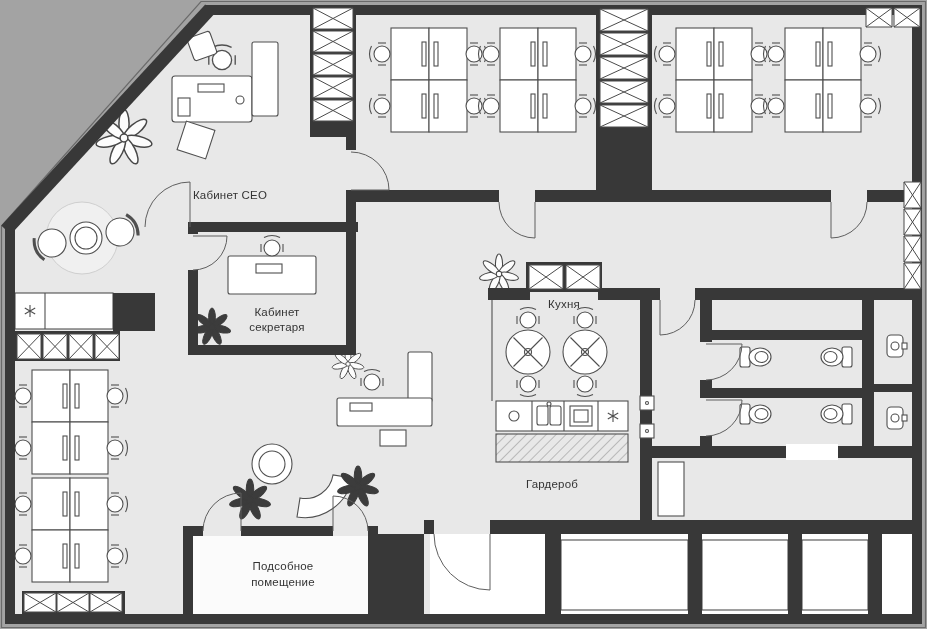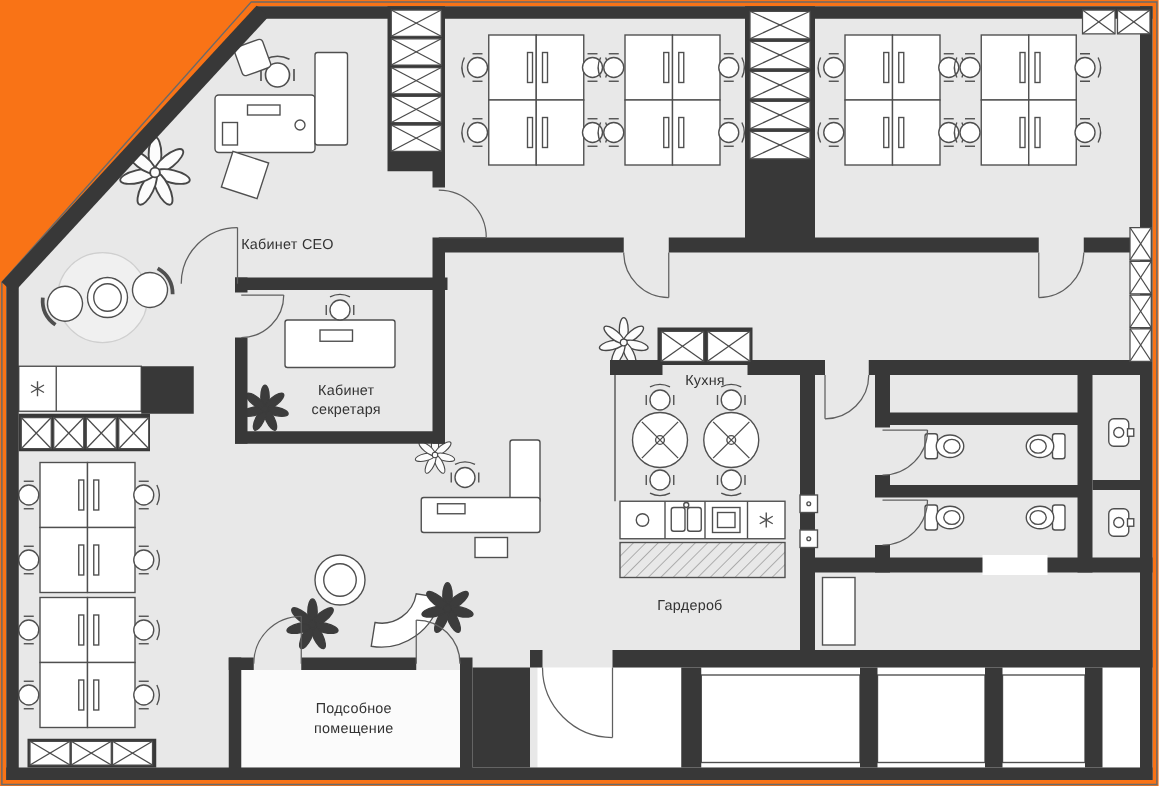--- a/index.html
+++ b/index.html
@@ -1,16 +1,16 @@
 <!DOCTYPE html>
 <html><head>
 <meta charset="utf-8">
 <style>
   html,body{margin:0;padding:0;background:#ffffff;}
-  .stage{position:relative;width:927px;height:629px;background:#f97316;overflow:hidden;
+  .stage{position:relative;width:927px;height:629px;background:#a3a3a3;overflow:hidden;
          font-family:"Liberation Sans",sans-serif;}
   svg{display:block;}
   .floor{fill:#e8e8e8;}
   .white{fill:#ffffff;}
   .wall{fill:#383838;stroke:none;}
   .wall-line{stroke:#383838;stroke-width:13;fill:none;}
   .thin{stroke:#6a6a6a;stroke-width:1.2;fill:none;}
   .furn{fill:#ffffff;stroke:#4f4f4f;stroke-width:1.1;}
   .line{stroke:#4f4f4f;stroke-width:1.1;fill:none;}
   .line.thick{stroke-width:3;}

